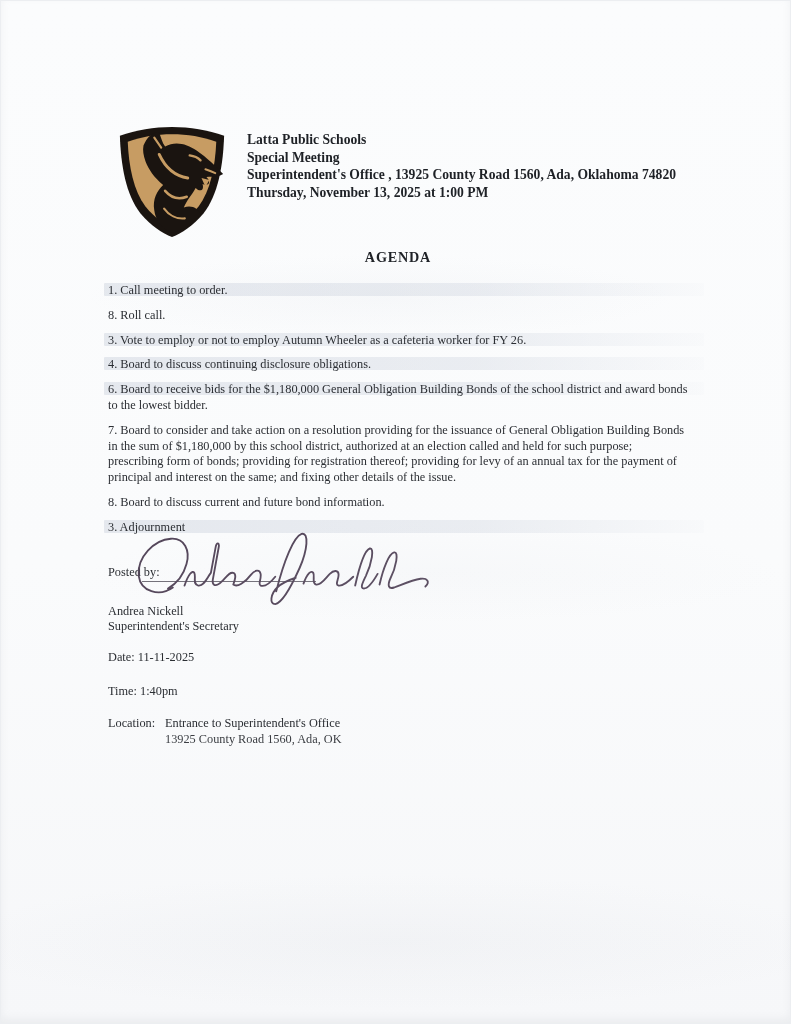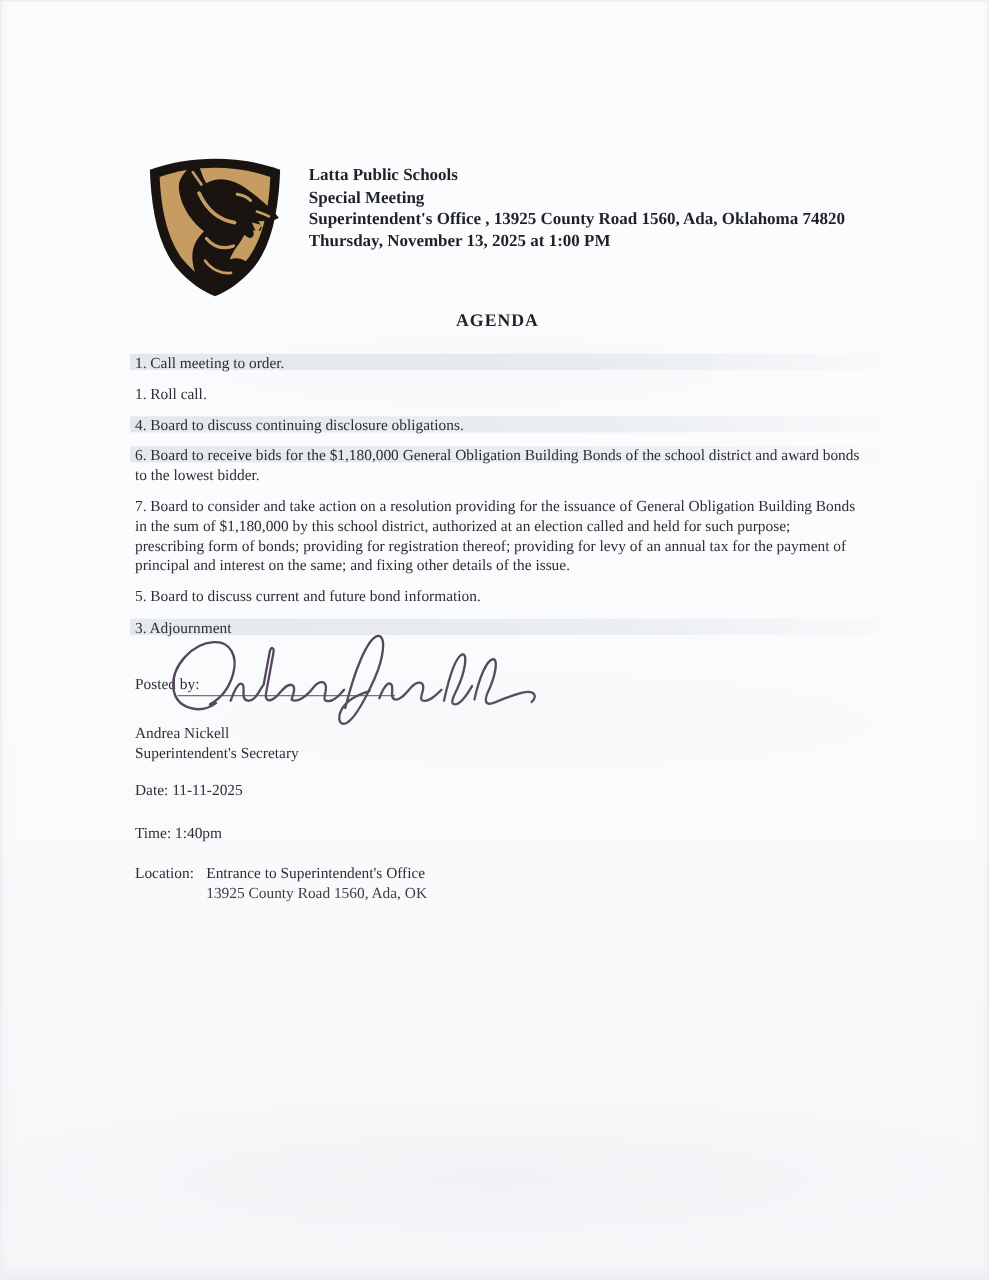--- a/index.html
+++ b/index.html
@@ -83,25 +83,26 @@
         <div>Special Meeting</div>
         <div>Superintendent's Office , 13925 County Road 1560, Ada, Oklahoma 74820</div>
         <div>Thursday, November 13, 2025 at 1:00 PM</div>
       </div>
     </div>
 
     <div class="agenda-title">AGENDA</div>
 
     <div class="items" id="agenda-items">
         <div class="item band"><span>1. Call meeting to order.</span></div>
-        <div class="item"><span>1. Roll call.</span></div>
+        <div class="item"><span>8. Roll call.</span></div>
+        <div class="item band"><span>3. Vote to employ or not to employ Autumn Wheeler as a cafeteria worker for FY 26.</span></div>
         <div class="item band"><span>4. Board to discuss continuing disclosure obligations.</span></div>
         <div class="item band"><span>6. Board to receive bids for the $1,180,000 General Obligation Building Bonds of the school district and award bonds to the lowest bidder.</span></div>
         <div class="item"><span>7. Board to consider and take action on a resolution providing for the issuance of General Obligation Building Bonds in the sum of $1,180,000 by this school district, authorized at an election called and held for such purpose; prescribing form of bonds; providing for registration thereof; providing for levy of an annual tax for the payment of principal and interest on the same; and fixing other details of the issue.</span></div>
-        <div class="item"><span>5. Board to discuss current and future bond information.</span></div>
+        <div class="item"><span>8. Board to discuss current and future bond information.</span></div>
         <div class="item band"><span>3. Adjournment</span></div>
       </div>
 
     <div class="posted-row">
       <span>Posted by:</span>
       <span class="sig-underline"></span>
       <svg class="signature-svg" viewBox="0 0 320 80" aria-label="signature">
         <g stroke="#55475b" stroke-width="1.9" fill="none" stroke-linecap="round" stroke-linejoin="round">
 
           <path d="M46,60 C32,70 13,64 11,48 C9,29 27,11 44,10 C58,9 64,22 60,36 C57,47 50,56 41,61"></path>

